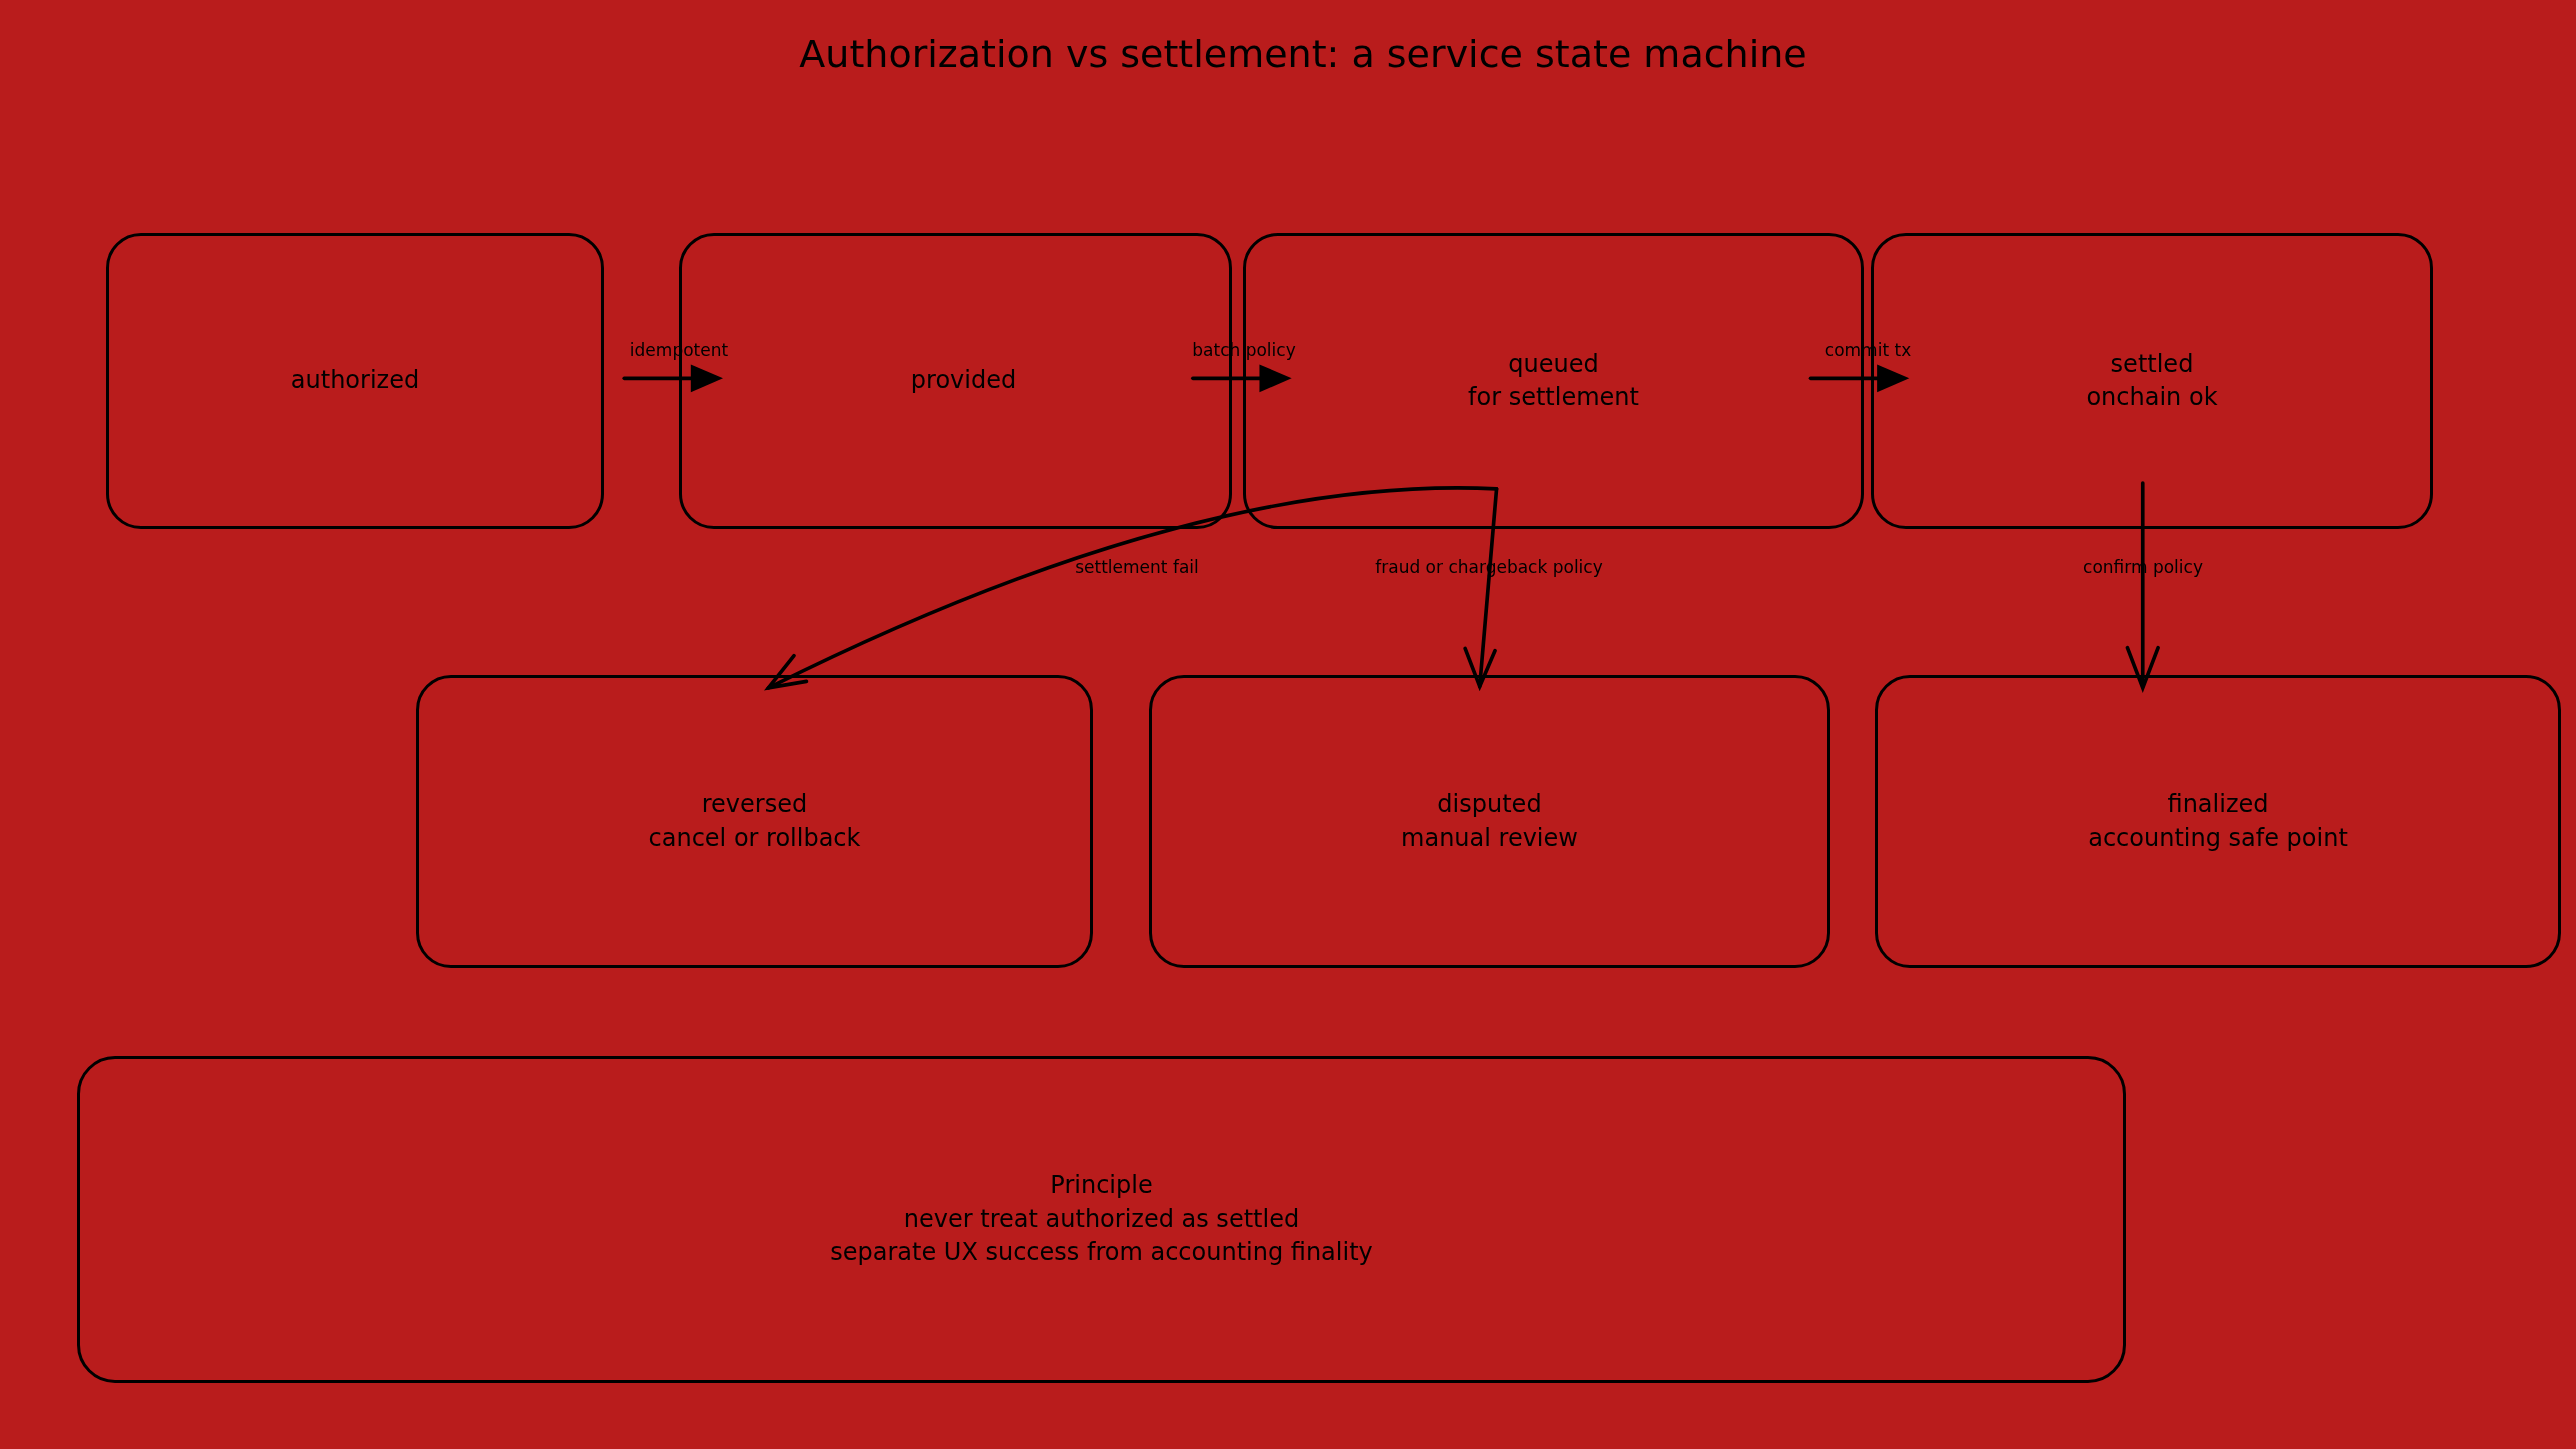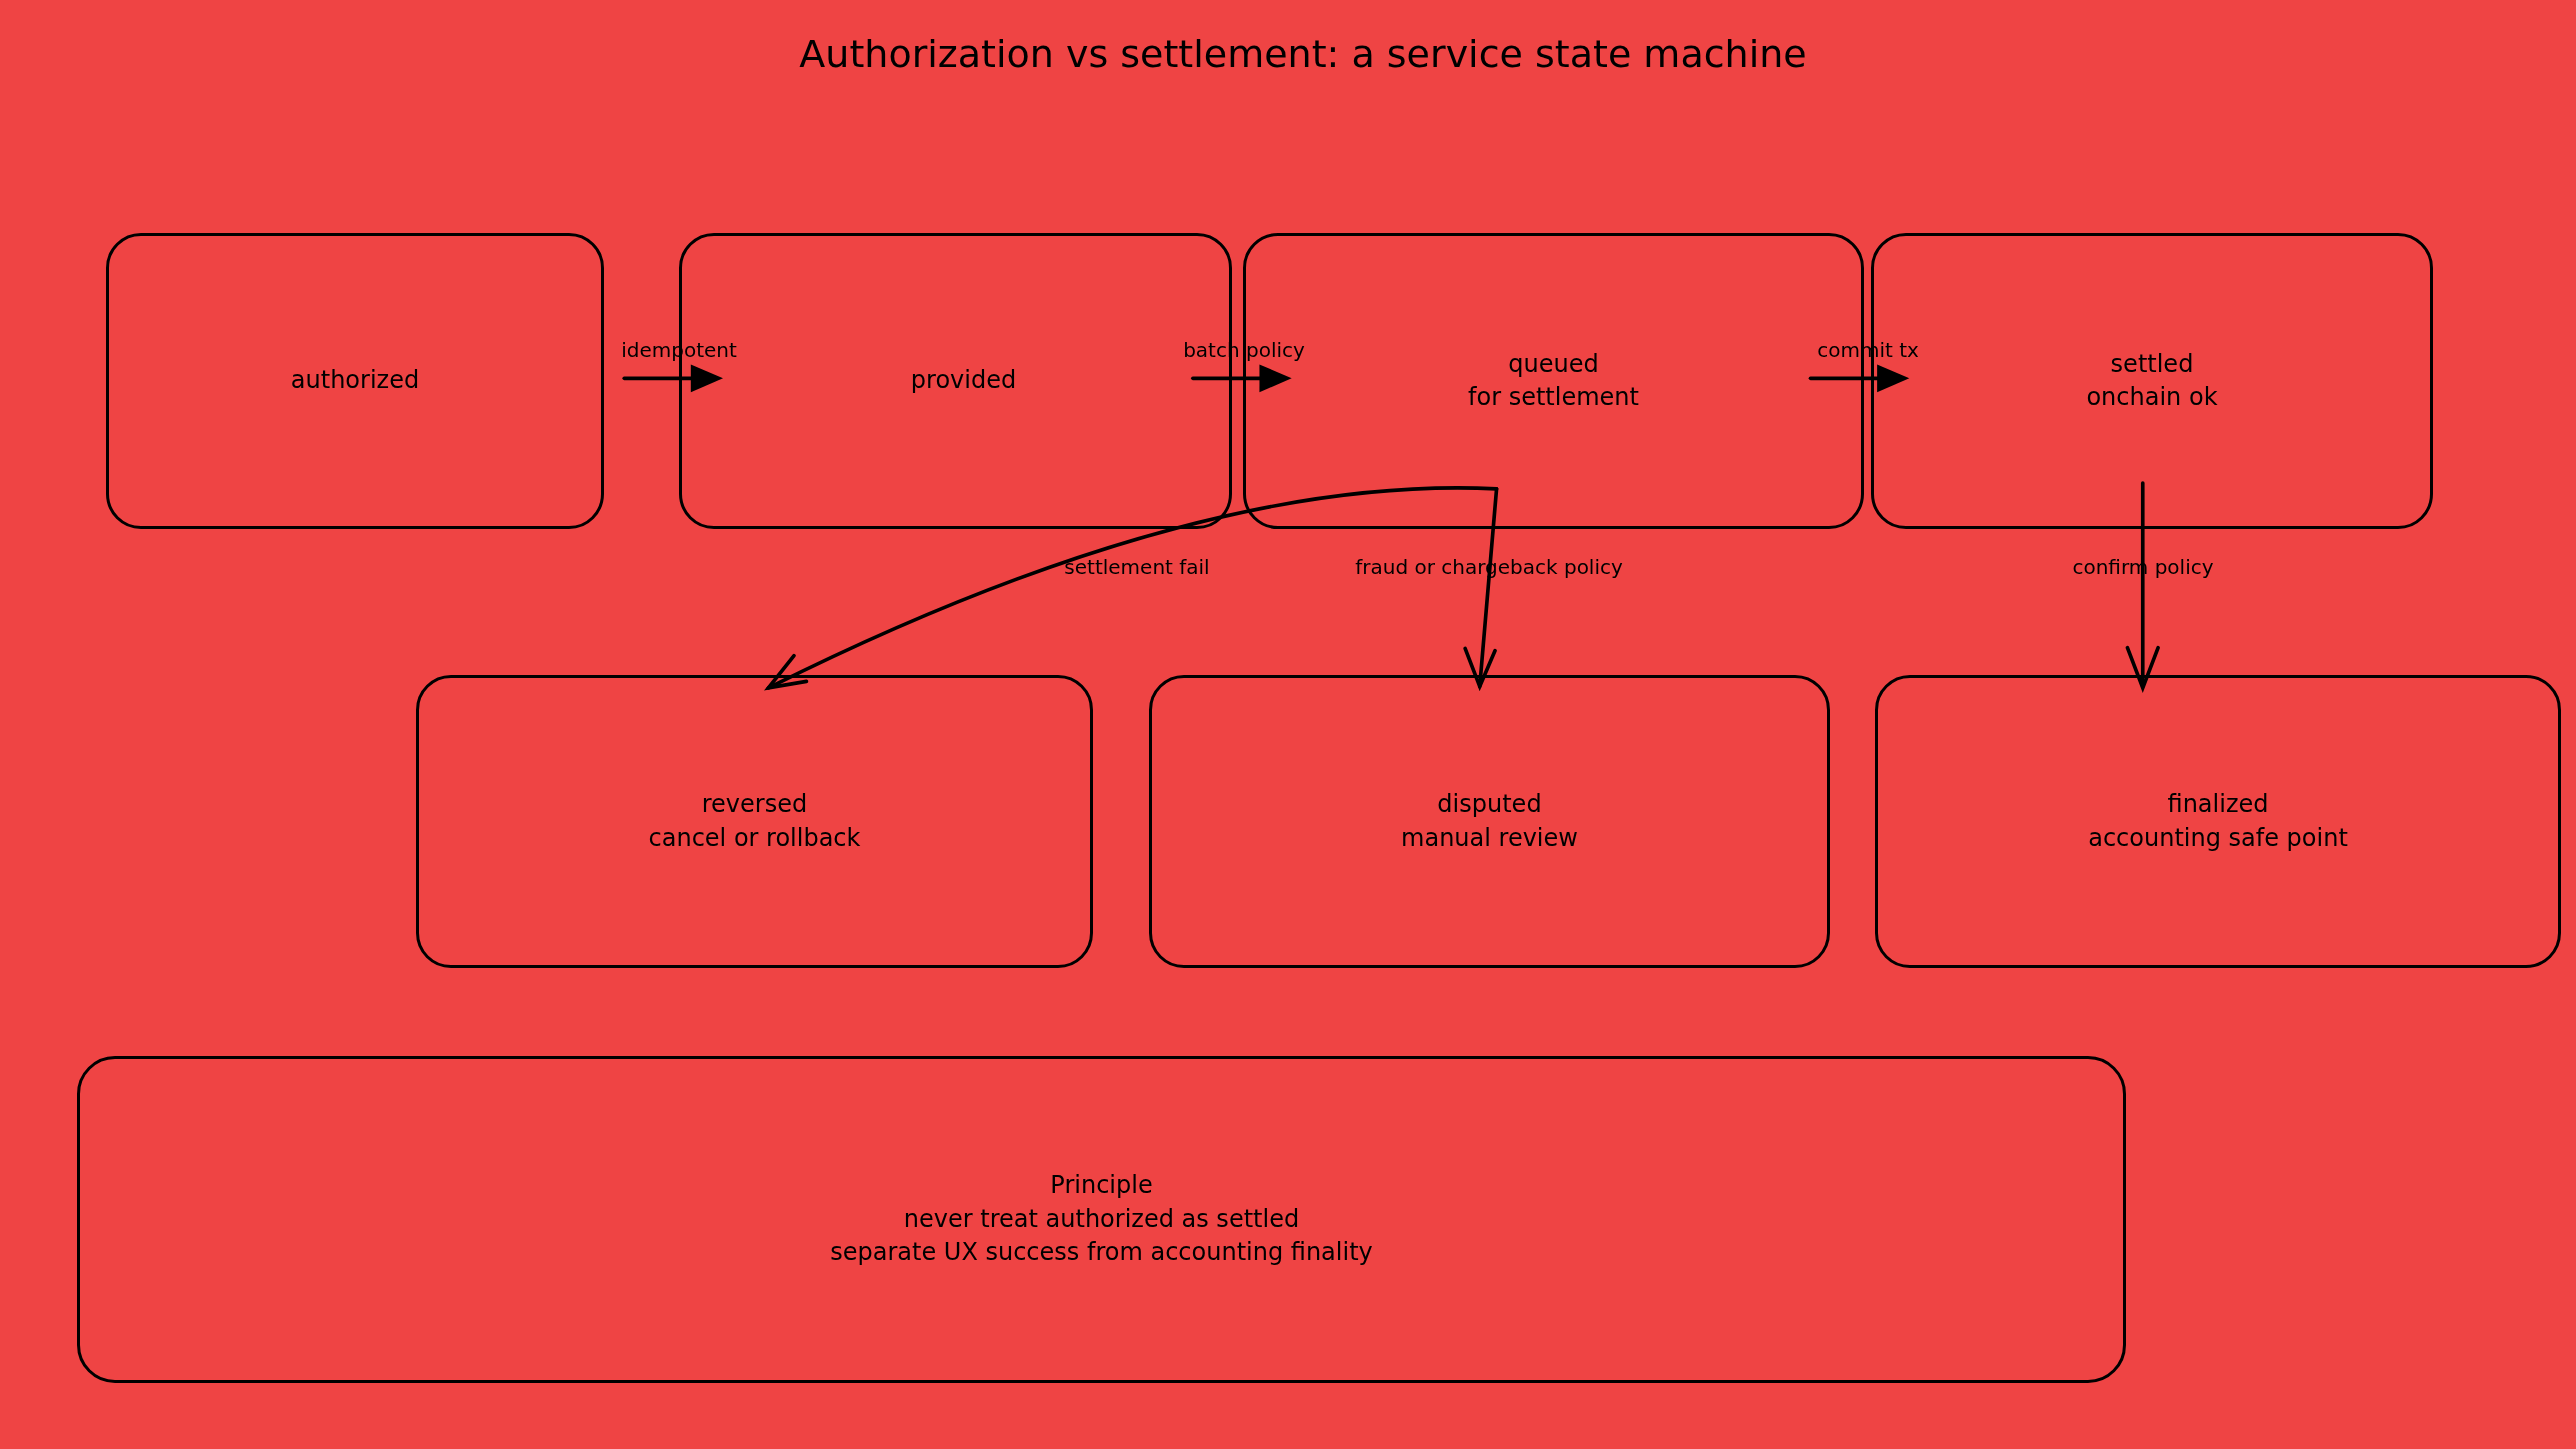--- a/index.html
+++ b/index.html
@@ -4,21 +4,21 @@
 <style>
   html, body {
     margin: 0;
     padding: 0;
     background: #ffffff;
   }
   #canvas {
     position: relative;
     width: 2576px;
     height: 1449px;
-    background: #ef4444;
+    background: #b91c1c;
     font-family: "DejaVu Sans", sans-serif;
     color: #000000;
     overflow: hidden;
   }
   .title {
     position: absolute;
     left: 1303px;
     top: 32px;
     transform: translateX(-50%);
     font-size: 38px;
@@ -34,21 +34,21 @@
     justify-content: center;
     text-align: center;
     font-size: 24px;
     line-height: 1.38;
     white-space: pre-line;
     box-sizing: border-box;
   }
   .edge-label {
     position: absolute;
     transform: translate(-50%, -50%);
-    font-size: 20px;
+    font-size: 17px;
     white-space: nowrap;
     text-align: right;
   }
   .principle {
     position: absolute;
     left: 77px;
     top: 1056px;
     width: 2049px;
     height: 327px;
     border: 3.7px solid #000000;

